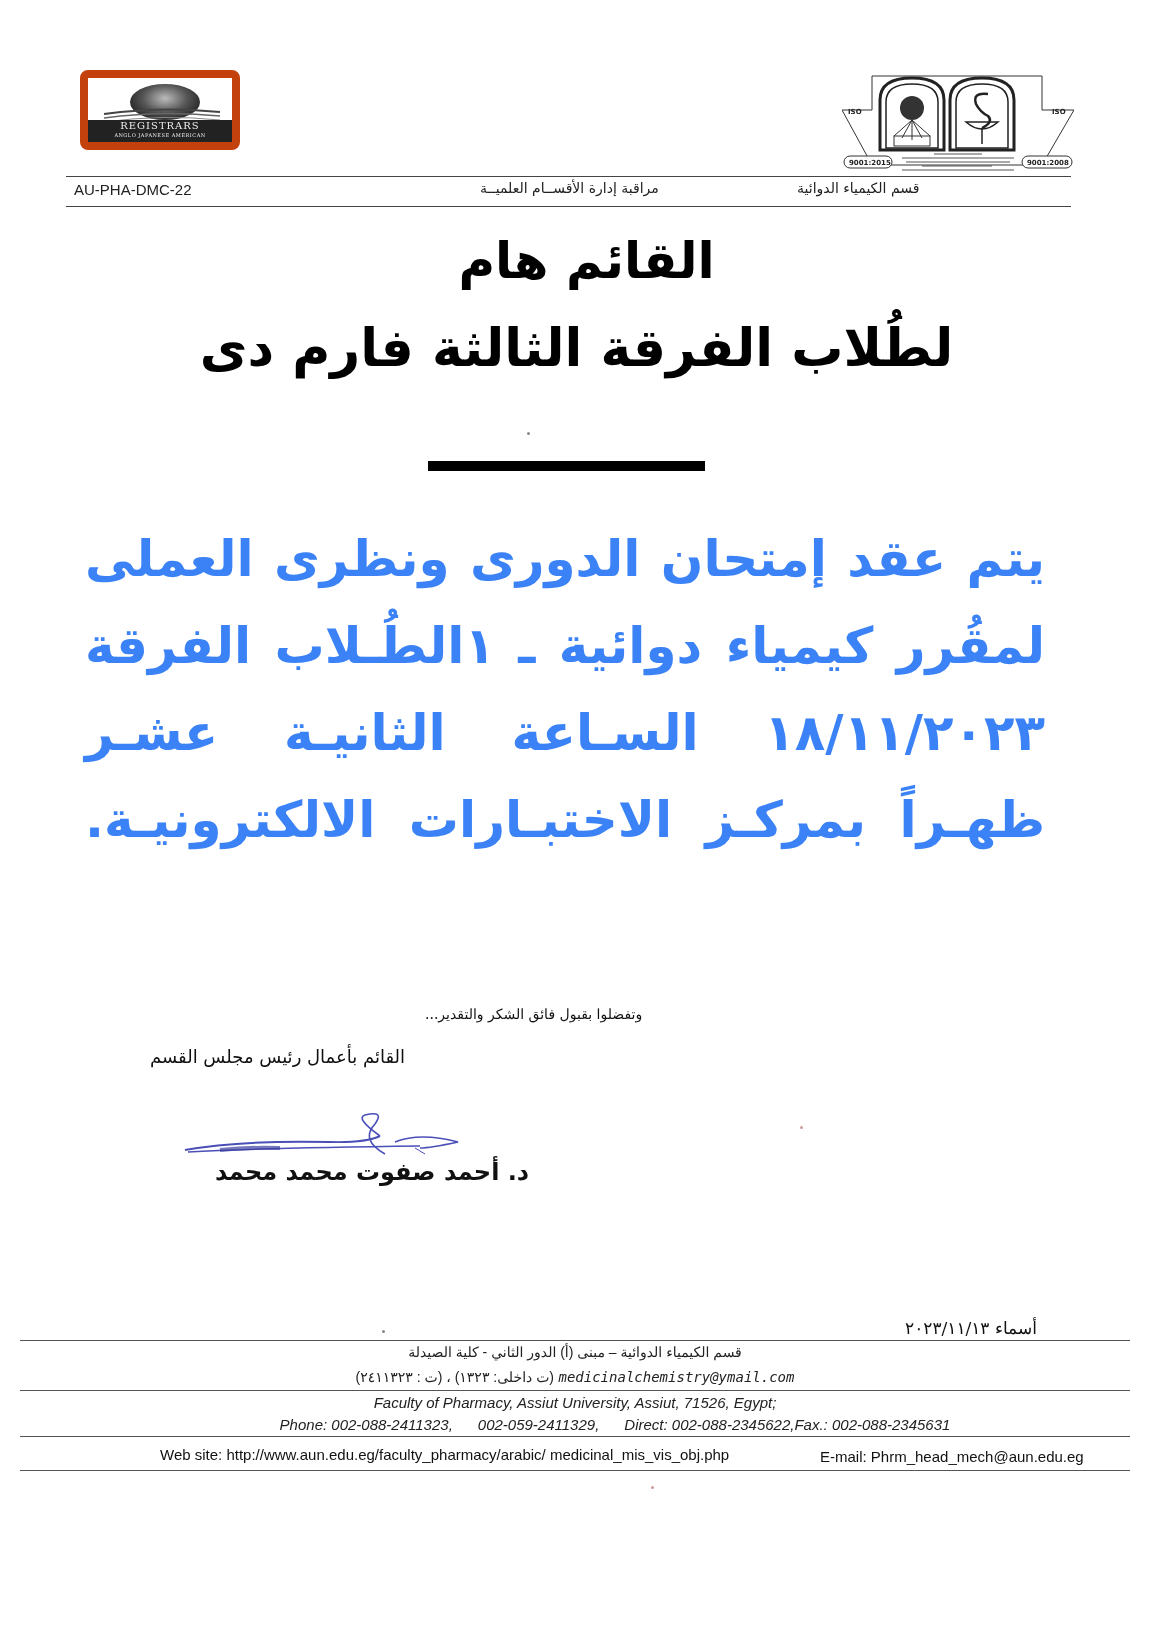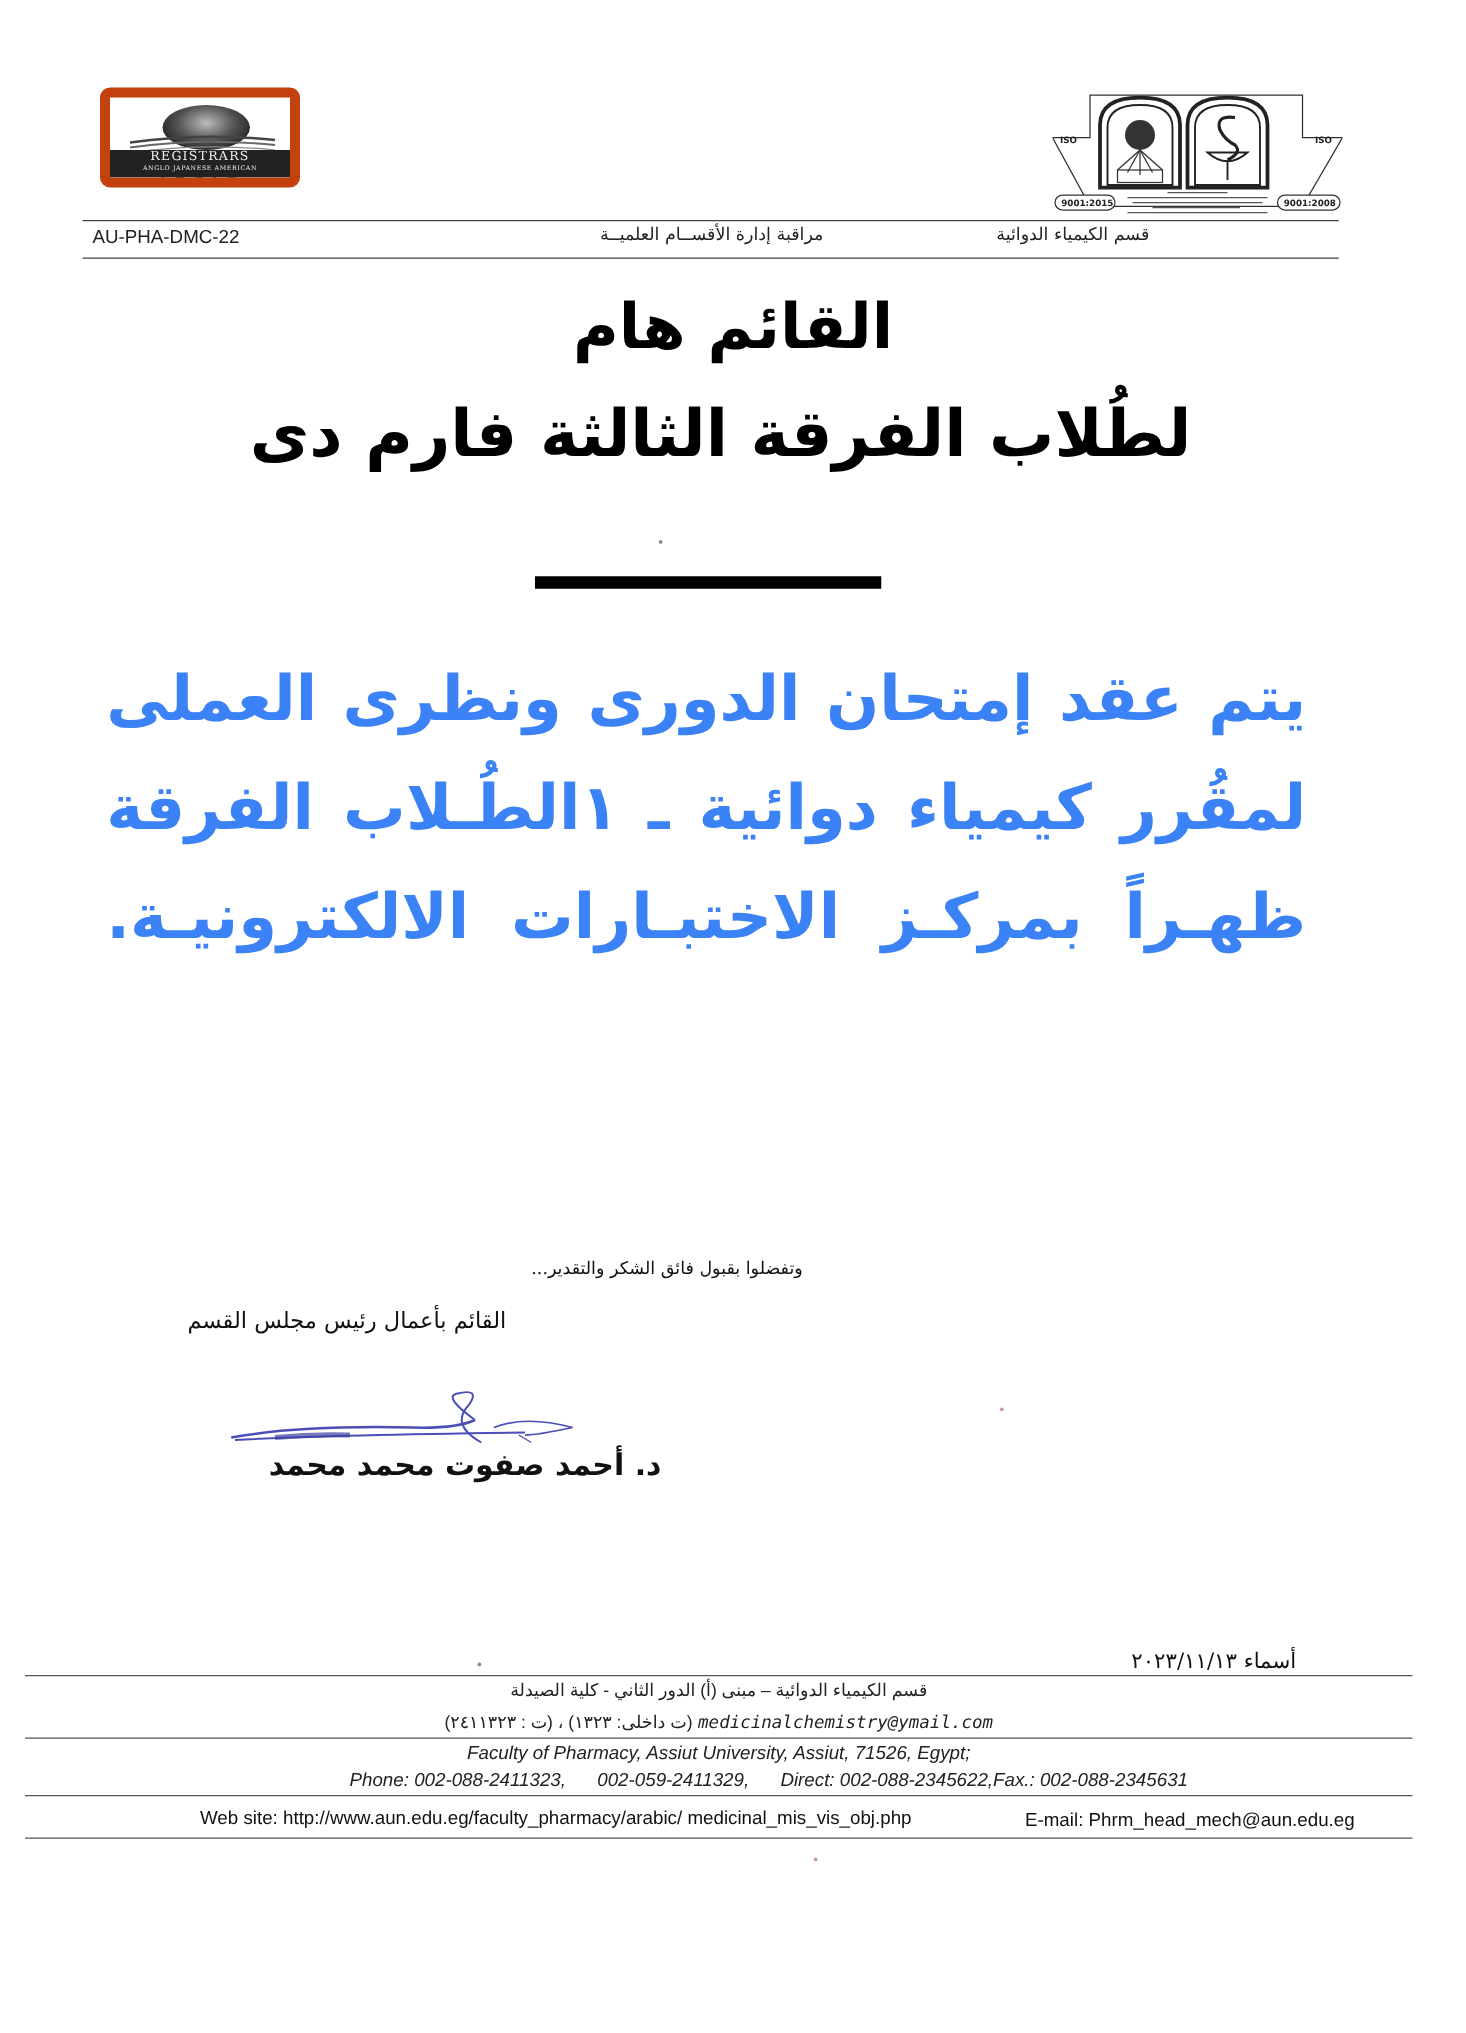--- a/index.html
+++ b/index.html
@@ -117,20 +117,21 @@
 <div class="abs header-ar" style="left:797px">قسم الكيمياء الدوائية</div>
 <div class="abs header-rule" style="top:206px"></div>
 
 <div class="abs title-line" style="top:232px; font-size:50px;">القائم هام</div>
 <div class="abs title-line" style="top:318px; font-size:52px; left:-10px;">لطُلاب الفرقة الثالثة فارم دى</div>
 <div class="abs title-bar"></div>
 
 <div class="abs body-block">
   <span class="body-line">يتم عقد إمتحان الدورى ونظرى العملى</span>
   <span class="body-line">لمقُرر كيمياء دوائية ـ ١الطُـلاب الفرقة</span>
+  <span class="body-line">١٨/١١/٢٠٢٣ السـاعة الثانيـة عشـر</span>
   <span class="body-line">ظهـراً بمركـز الاختبـارات الالكترونيـة.</span>
 </div>
 
 <div class="abs closing" style="left:425px; top:1006px; font-size:14px;">وتفضلوا بقبول فائق الشكر والتقدير...</div>
 <div class="abs closing" style="left:150px; top:1046px; font-size:18px; font-family:'DejaVu Sans', sans-serif;">القائم بأعمال رئيس مجلس القسم</div>
 <svg class="abs signature" viewBox="0 0 300 50">
   <path d="M5 38 Q60 28 150 30 Q185 31 200 24" stroke="#4a4fb8" stroke-width="2" fill="none"></path>
   <path d="M8 40 Q80 36 240 34" stroke="#4a4fb8" stroke-width="1.6" fill="none"></path>
   <path d="M200 24 Q175 6 185 3 Q205 -2 195 12 Q180 28 205 42" stroke="#4a4fb8" stroke-width="1.6" fill="none"></path>
   <path d="M215 30 Q240 20 278 30 Q250 36 240 36" stroke="#4a4fb8" stroke-width="1.4" fill="none"></path>

